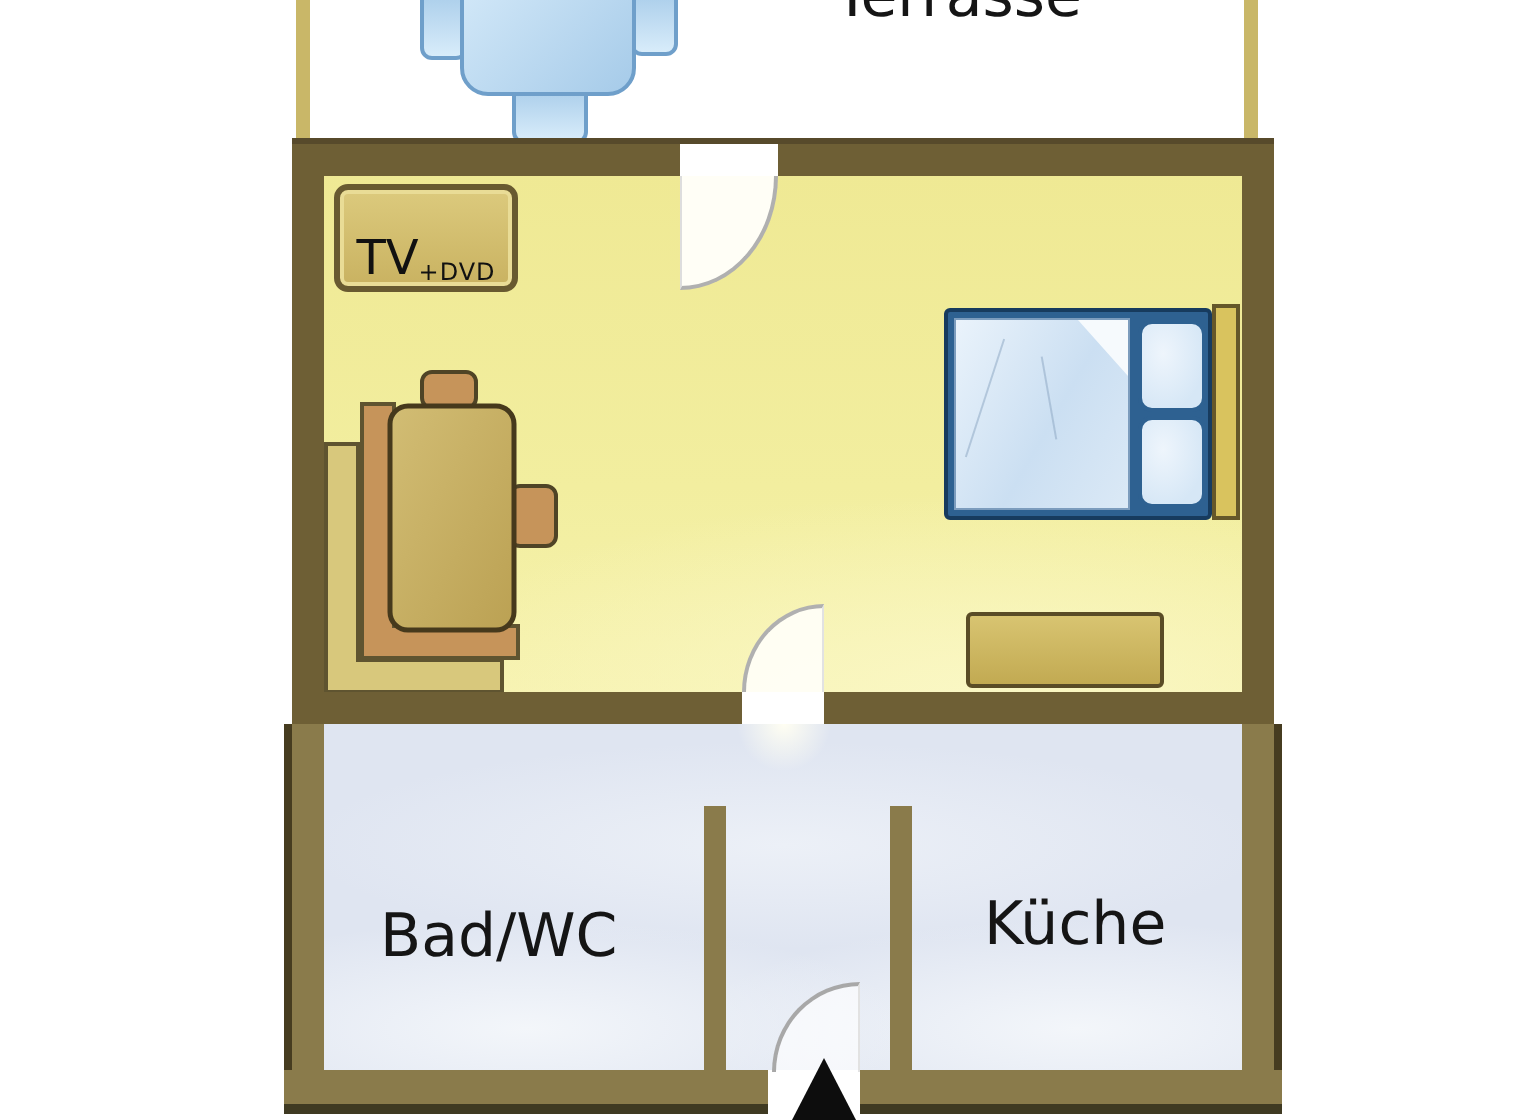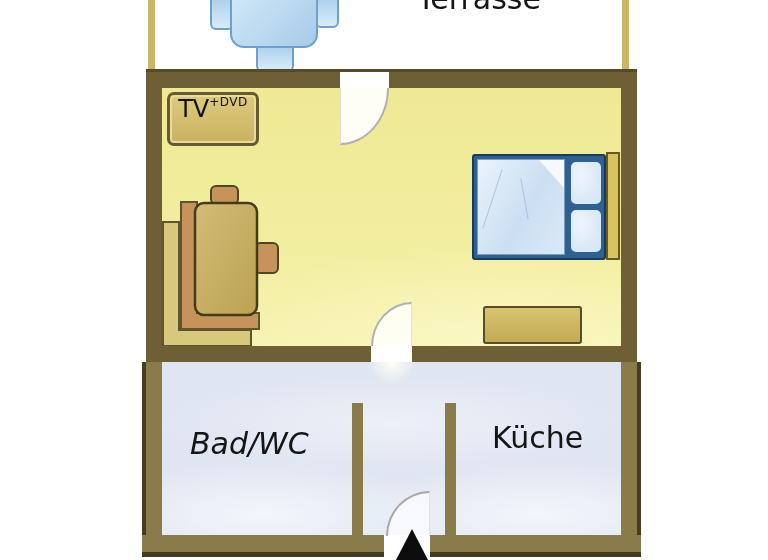--- a/index.html
+++ b/index.html
@@ -74,30 +74,30 @@
   }
   .entrance-arrow{
     left:396px;top:529px;width:0;height:0;
     border-left:16px solid transparent;border-right:16px solid transparent;
     border-bottom:31px solid #0d0d0d;
   }
 
   
   .room-label{font-size:30px;line-height:1.1;white-space:nowrap;}
   .lbl-terrace{left:417px;top:-18px;}
-  .lbl-bath{left:190px;top:427px;font-style:italic;}
-  .lbl-kitchen{left:492px;top:421px;}
+  .lbl-bath{left:190px;top:452px;}
+  .lbl-kitchen{left:492px;top:446px;}
 
   
   .tv-box{
     left:167px;top:92px;width:92px;height:54px;box-sizing:border-box;
     background:linear-gradient(180deg,#dcca7d 0%,#c9b261 100%);
     border:3px solid #685a30;border-radius:7px;
     box-shadow:inset 0 0 0 2px #e9dc96;
-    display:flex;align-items:flex-start;justify-content:center;
+    display:flex;align-items:flex-end;justify-content:center;
   }
   .tv-main{font-size:24px;color:#111;}
   .tv-suffix{font-size:12px;color:#111;letter-spacing:.5px;}
 
   
   .bed-frame{
     left:472px;top:154px;width:134px;height:106px;box-sizing:border-box;
     background:#2e6191;border:2px solid #173b5e;border-radius:3px;
   }
   .bed-blanket{

